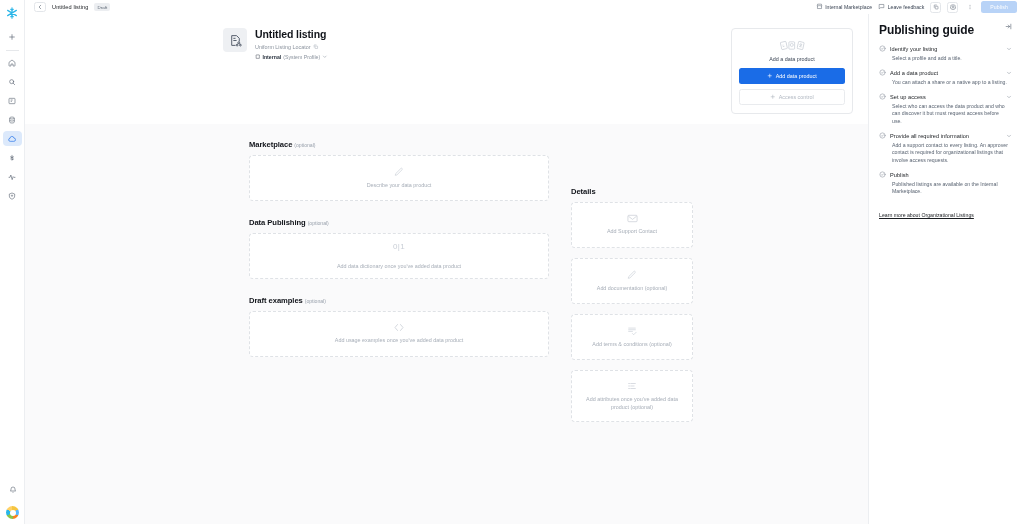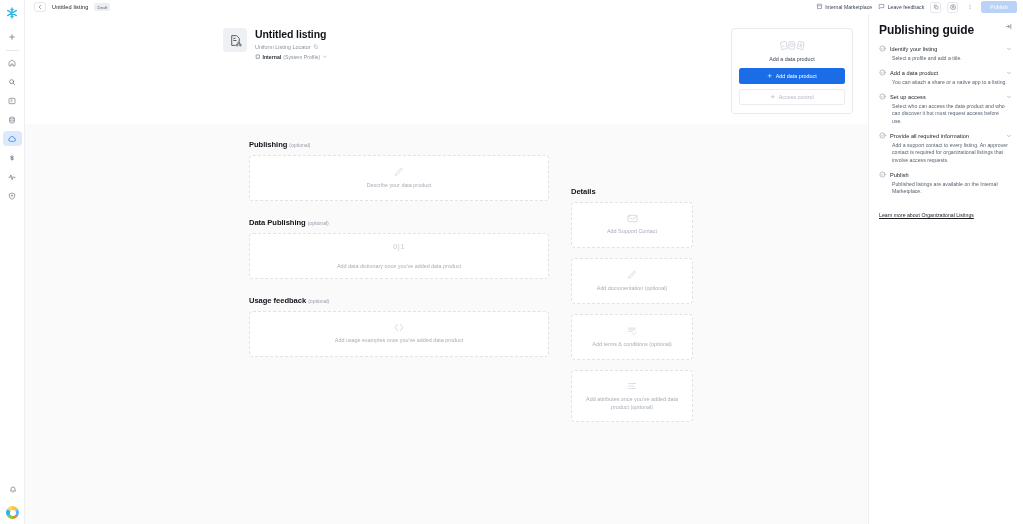--- a/index.html
+++ b/index.html
@@ -385,21 +385,21 @@
             </div>
           </div>
         </div>
 
         <div class="content">
 
           <div class="col-left">
 
             <div class="section">
               <div class="sec-title">
-                <span>Publishing</span><span class="opt">(optional)</span>
+                <span>Marketplace</span><span class="opt">(optional)</span>
               </div>
               <div class="dropzone dz-desc">
                 <span class="dz-icon">
                   <svg width="10" height="10" viewBox="0 0 24 24" fill="none" stroke="currentColor" stroke-width="1.6" stroke-linejoin="round">
                       <path d="M16.5 3.5a2.1 2.1 0 013 3L7 19l-4 1 1-4z"></path>
                     </svg>
                 </span>
                 <span class="dz-text">Describe your data product</span>
               </div>
             </div>
@@ -409,21 +409,21 @@
                 <span>Data Publishing</span><span class="opt">(optional)</span>
               </div>
               <div class="dropzone dz-dict">
                 <span class="dz-binary">0|1</span>
                 <span class="dz-text">Add data dictionary once you've added data product</span>
               </div>
             </div>
 
             <div class="section">
               <div class="sec-title">
-                <span>Usage feedback</span><span class="opt">(optional)</span>
+                <span>Draft examples</span><span class="opt">(optional)</span>
               </div>
               <div class="dropzone dz-usage">
                 <span class="dz-icon">
                   <svg width="12" height="9" viewBox="0 0 24 18" fill="none" stroke="currentColor" stroke-width="1.6" stroke-linecap="round" stroke-linejoin="round">
                       <path d="M9 3L4 9l5 6"></path>
                       <path d="M15 3l5 6-5 6"></path>
                     </svg>
                 </span>
                 <span class="dz-text">Add usage examples once you've added data product</span>
               </div>

